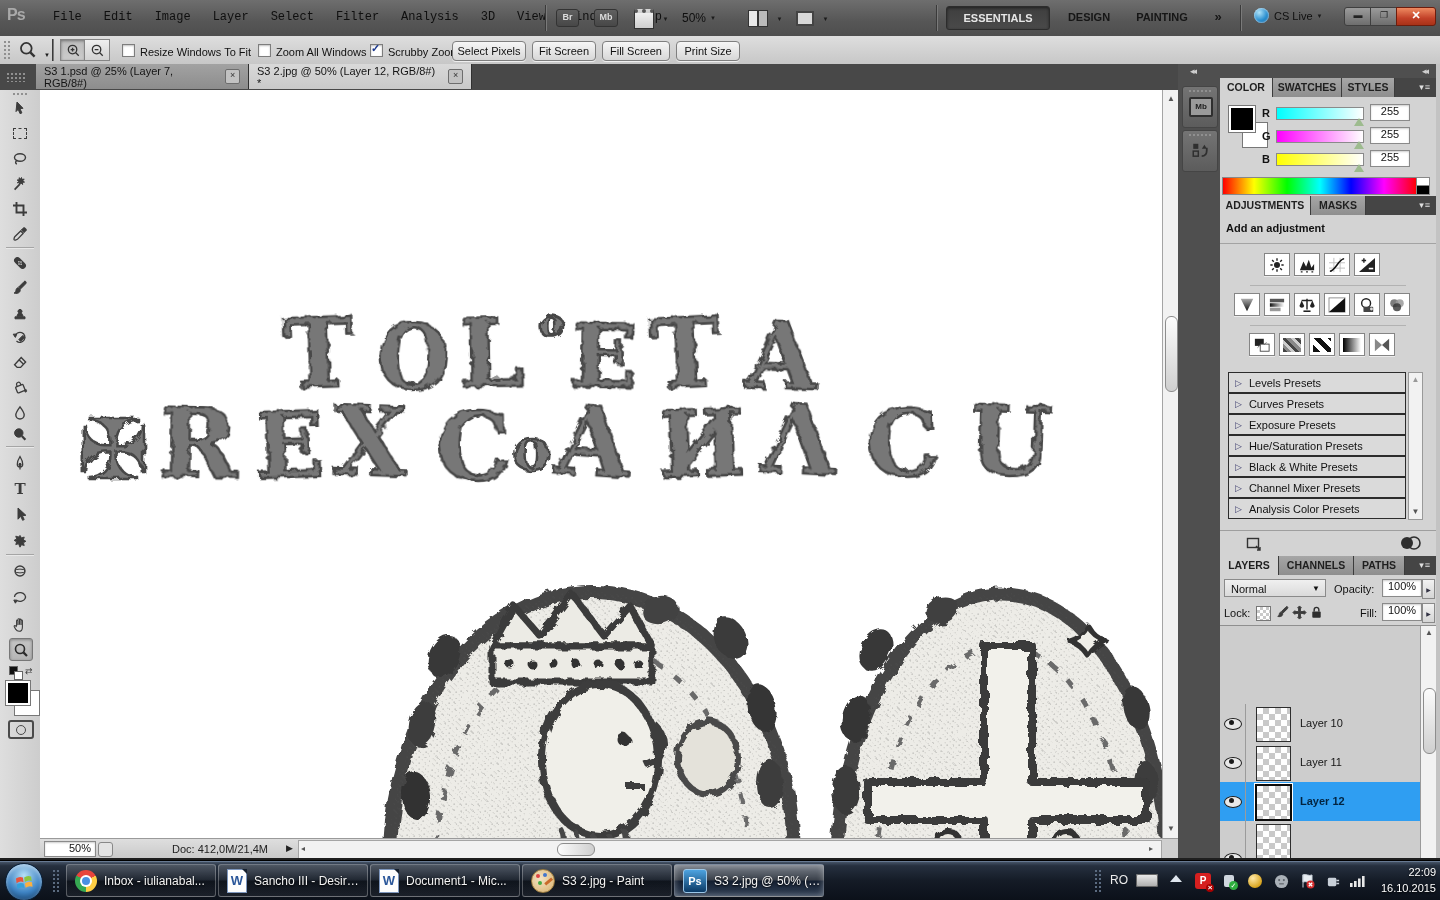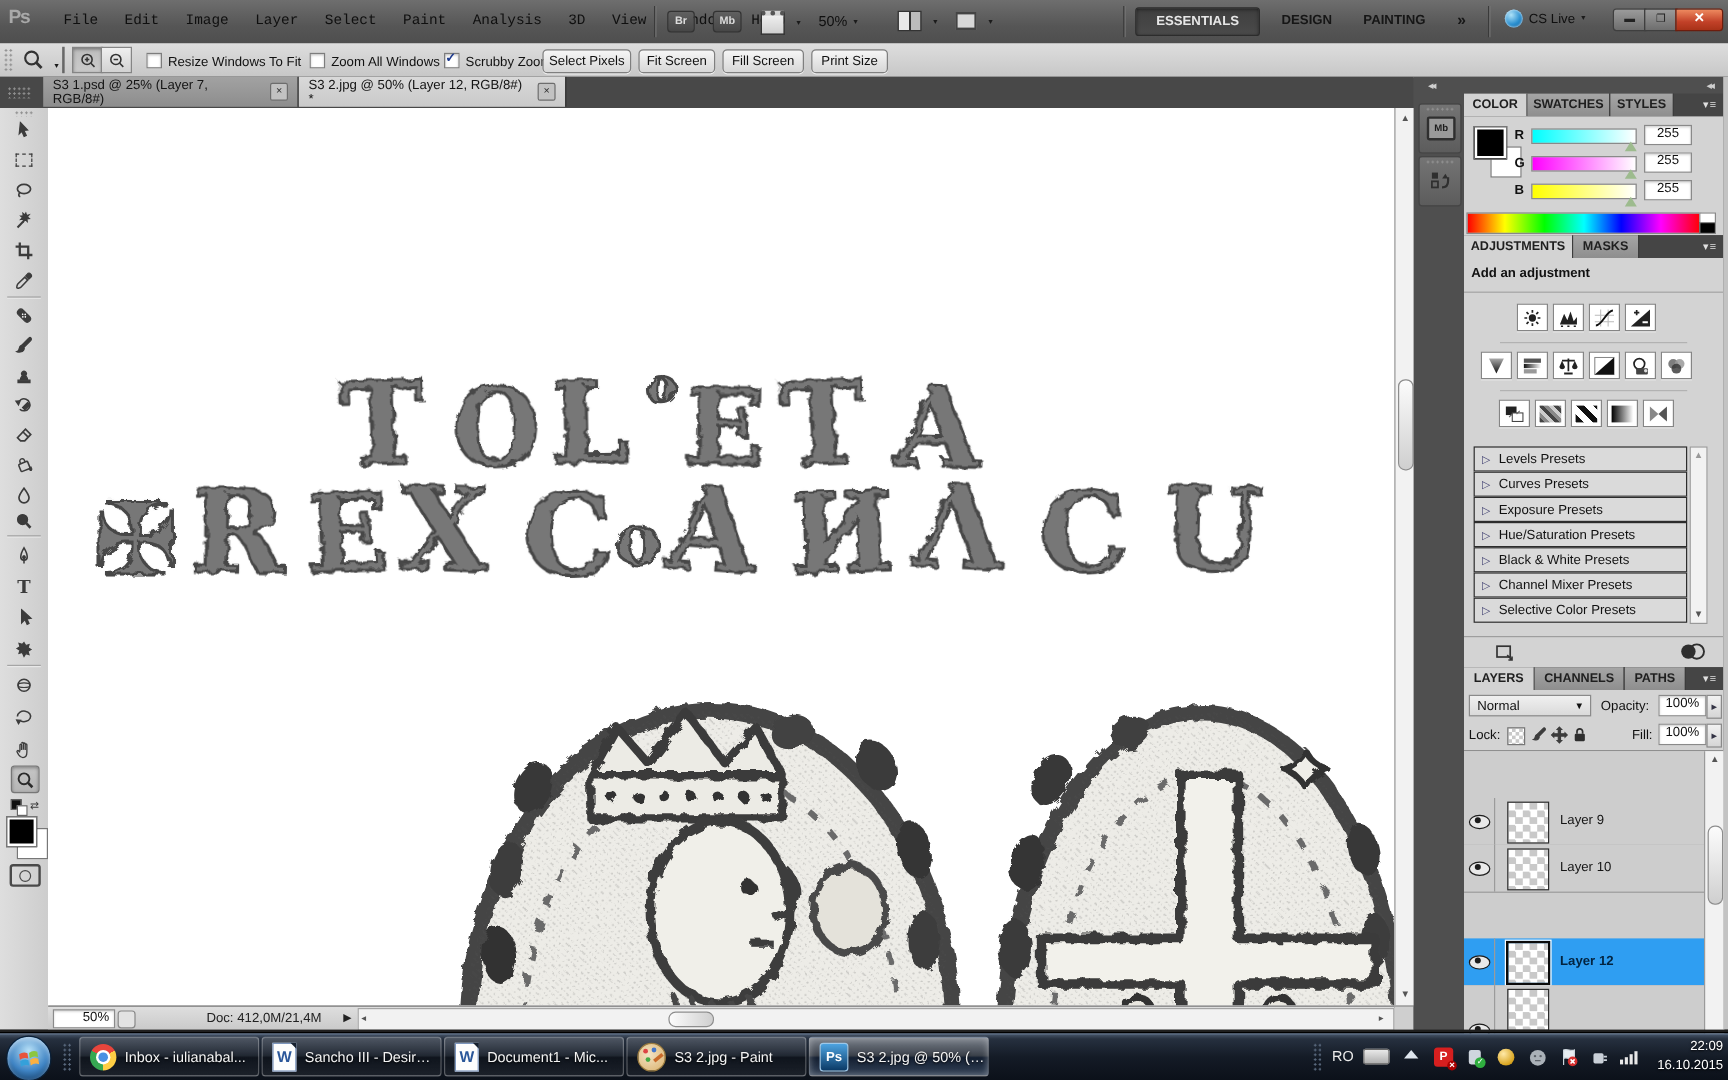--- a/index.html
+++ b/index.html
@@ -107,21 +107,21 @@
 </svg>
 
 <div id="menubar" class="ab">
   <span class="ab pslogo">Ps</span>
   <div class="menus ab">
     <span class="menu-item">File</span>
     <span class="menu-item">Edit</span>
     <span class="menu-item">Image</span>
     <span class="menu-item">Layer</span>
     <span class="menu-item">Select</span>
-    <span class="menu-item">Paint</span>
+    <span class="menu-item">Filter</span>
     <span class="menu-item">Analysis</span>
     <span class="menu-item">3D</span>
     <span class="menu-item">View</span>
     <span class="menu-item">Window</span>
     <span class="menu-item">Help</span>
   </div>
   <div class="ab vdiv" style="left:545px;top:5px;height:26px"></div>
   <div class="ab appbtn" style="left:556px;top:9px;width:21px;height:16px">Br</div>
   <div class="ab appbtn" style="left:594px;top:9px;width:22px;height:16px">Mb</div>
   <div class="ab ddarrow" style="left:634px;top:9px">
@@ -602,21 +602,21 @@
     <div class="prow" style="top:241px">
         <span class="ptri"></span>
         <span>Black &amp; White Presets</span>
       </div>
     <div class="prow" style="top:262px">
         <span class="ptri"></span>
         <span>Channel Mixer Presets</span>
       </div>
     <div class="prow" style="top:283px">
         <span class="ptri"></span>
-        <span>Selective Color Presets</span>
+        <span>Analysis Color Presets</span>
       </div>
     <div class="ab sctrack" style="left:188px;top:157px;width:13px;height:146px;border:1px solid #999">
       <div class="scarrow" style="color:#999">▲</div>
       <div class="ab scarrow" style="left:0;top:132px;width:13px">▼</div>
     </div>
     <div class="ab" style="left:0;top:315px;width:216px;height:1px;background:#9e9e9e"></div>
     <svg class="ab" style="left:26px;top:322px" width="16" height="14" viewBox="0 0 16 14">
         <rect x="1.5" y="1.5" width="11" height="9" fill="none" stroke="#333" stroke-width="1.4"></rect>
         <path d="M10 9l4 4M11 13h3v-3" stroke="#333" stroke-width="1.4" fill="none"></path>
       </svg>
@@ -652,33 +652,33 @@
     <svg class="ab" style="left:89px;top:30px" width="15" height="15" viewBox="0 0 16 16">
         <rect x="3.5" y="7" width="9" height="6.5" rx="1" fill="#2e2e2e"></rect>
         <path d="M5.5 7V5a2.5 2.5 0 0 1 5 0v2" fill="none" stroke="#2e2e2e" stroke-width="1.5"></path>
       </svg>
     <span class="ab" style="left:140px;top:32px;font-size:11px;color:#111">Fill:</span>
     <div class="valbox" style="left:162px;top:28px;width:38px;height:16px">100%</div>
     <div class="spin" style="left:202px;top:28px"></div>
     <div class="ab" style="left:0;top:50px;width:216px;height:1px;background:#8f8f8f"></div>
 
     <div class="ab" style="left:0;top:51px;width:216px;height:270px;background:#cdcdcd;overflow:hidden">
-      <div class="lrow" style="top:39px">
-        <div class="eyecell">
-            <span class="eye"></span>
-          </div>
-        <span class="lthumb checker"></span>
-        <span class="lname">Layer 9</span>
-      </div>
       <div class="lrow" style="top:78px">
         <div class="eyecell">
             <span class="eye"></span>
           </div>
         <span class="lthumb checker"></span>
         <span class="lname">Layer 10</span>
+      </div>
+      <div class="lrow" style="top:117px">
+        <div class="eyecell">
+            <span class="eye"></span>
+          </div>
+        <span class="lthumb checker"></span>
+        <span class="lname">Layer 11</span>
       </div>
       <div class="lrow sel" style="top:156px">
         <div class="eyecell">
             <span class="eye"></span>
           </div>
         <span class="lthumb checker"></span>
         <span class="lname">Layer 12</span>
       </div>
       <div class="lrow" style="top:195px;height:75px">
         <div class="eyecell" style="height:75px">

